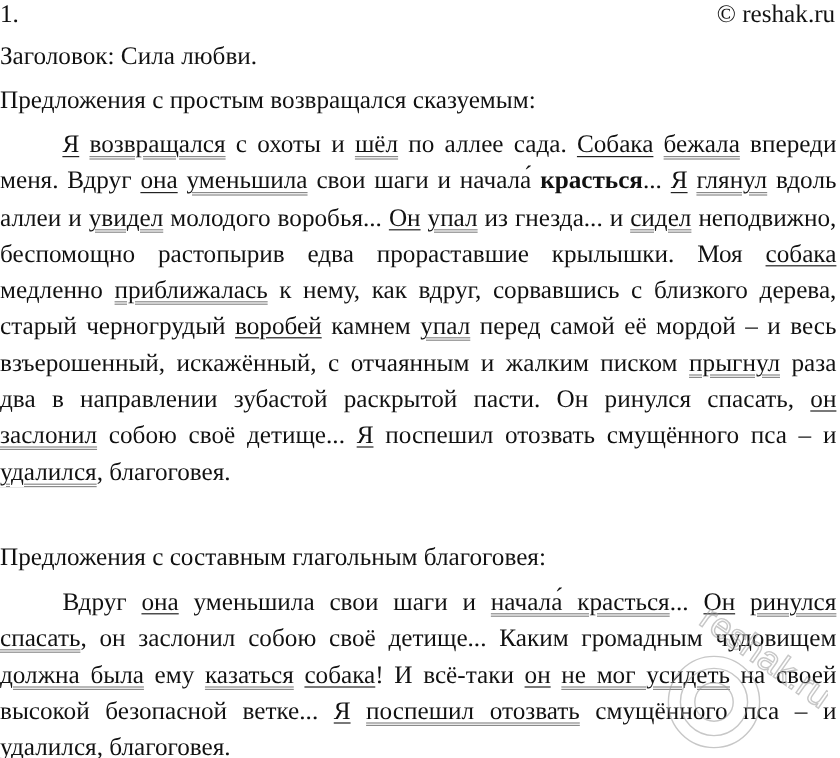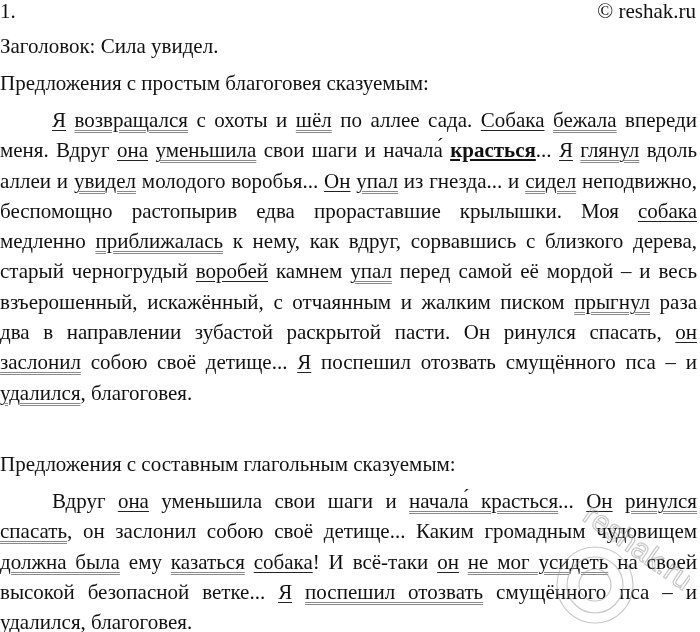--- a/index.html
+++ b/index.html
@@ -13,44 +13,44 @@
     .num { position: absolute; left: 0; top: 0; }
     .copy { position: absolute; right: 4px; top: 0; }
     .line-h { position: absolute; left: 0; white-space: nowrap; line-height: 30px; }
     .para {
       position: absolute; left: 0; width: 697px;
       text-align: justify; line-height: 30.3px;
     }
     .para p { margin: 0; text-indent: 52px; text-align: justify; }
     .subj { text-decoration: underline; text-decoration-color: #222; text-underline-offset: 3px; text-decoration-thickness: 1px; }
     .pred { text-decoration: underline double; text-decoration-color: #8a8a8a; text-underline-offset: 3px; text-decoration-thickness: 1px; font-family: Liberation Serif, serif; }
-    .bold { font-weight: bold; text-decoration: underline; }
+    .bold { font-weight: bold; }
     .watermark {
       position: absolute; left: 540px; top: 505px; width: 150px; height: 130px;
       pointer-events: none; opacity: 0.55;
     }
   </style>
 </head>
 <body>
 
 <div class="page">
   <div class="header-row">
     <span class="num">1.</span>
     <span class="copy">© reshak.ru</span>
   </div>
 
-  <div class="line-h" style="top:31px;">Заголовок: Сила увидел.</div>
+  <div class="line-h" style="top:31px;">Заголовок: Сила любви.</div>
 
-  <div class="line-h" style="top:68px;">Предложения с простым благоговея сказуемым:</div>
+  <div class="line-h" style="top:68px;">Предложения с простым возвращался сказуемым:</div>
 
   <div class="para" style="top:105px;">
     <p id="p1"><span class="subj">Я</span> <span class="pred">возвращался</span> с охоты и <span class="pred">шёл</span> по аллее сада. <span class="subj">Собака</span> <span class="pred">бежала</span> впереди меня. Вдруг <span class="subj">она</span> <span class="pred">уменьшила</span> свои шаги и начала́ <span class="bold">красться</span>... <span class="subj">Я</span> <span class="pred">глянул</span> вдоль аллеи и <span class="pred">увидел</span> молодого воробья... <span class="subj">Он</span> <span class="pred">упал</span> из гнезда... и <span class="pred">сидел</span> неподвижно, беспомощно растопырив едва прораставшие крылышки. Моя <span class="subj">собака</span> медленно <span class="pred">приближалась</span> к нему, как вдруг, сорвавшись с близкого дерева, старый черногрудый <span class="subj">воробей</span> камнем <span class="pred">упал</span> перед самой её мордой – и весь взъерошенный, искажённый, с отчаянным и жалким писком <span class="pred">прыгнул</span> раза два в направлении зубастой раскрытой пасти. Он ринулся спасать, <span class="subj">он</span> <span class="pred">заслонил</span> собою своё детище... <span class="subj">Я</span> поспешил отозвать смущённого пса – и <span class="pred">удалился</span>, благоговея.</p>
   </div>
 
-  <div class="line-h" style="top:449px;">Предложения с составным глагольным сказуемым:</div>
+  <div class="line-h" style="top:449px;">Предложения с составным глагольным благоговея:</div>
 
   <div class="para" style="top:486px;">
     <p id="p2">Вдруг <span class="subj">она</span> уменьшила свои шаги и <span class="pred">начала́ красться</span>... <span class="subj">Он</span> <span class="pred">ринулся спасать</span>, он заслонил собою своё детище... Каким громадным чудовищем <span class="pred">должна была</span> ему <span class="pred">казаться</span> <span class="subj">собака</span>! И всё-таки <span class="subj">он</span> <span class="pred">не мог усидеть</span> на своей высокой безопасной ветке... <span class="subj">Я</span> <span class="pred">поспешил отозвать</span> смущённого пса – и удалился, благоговея.</p>
   </div>
 
   <svg class="watermark" viewBox="0 0 150 130">
     <g fill="none" stroke="#9a9a9a" stroke-width="1.2">
       <circle cx="55" cy="80" r="38"></circle>
       <circle cx="55" cy="80" r="28"></circle>
       <circle cx="55" cy="80" r="16"></circle>

